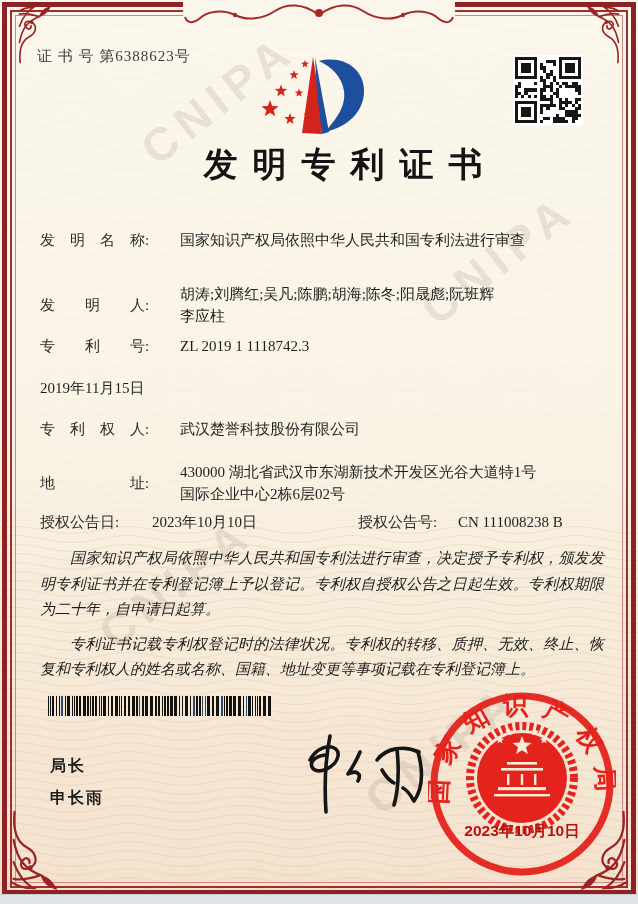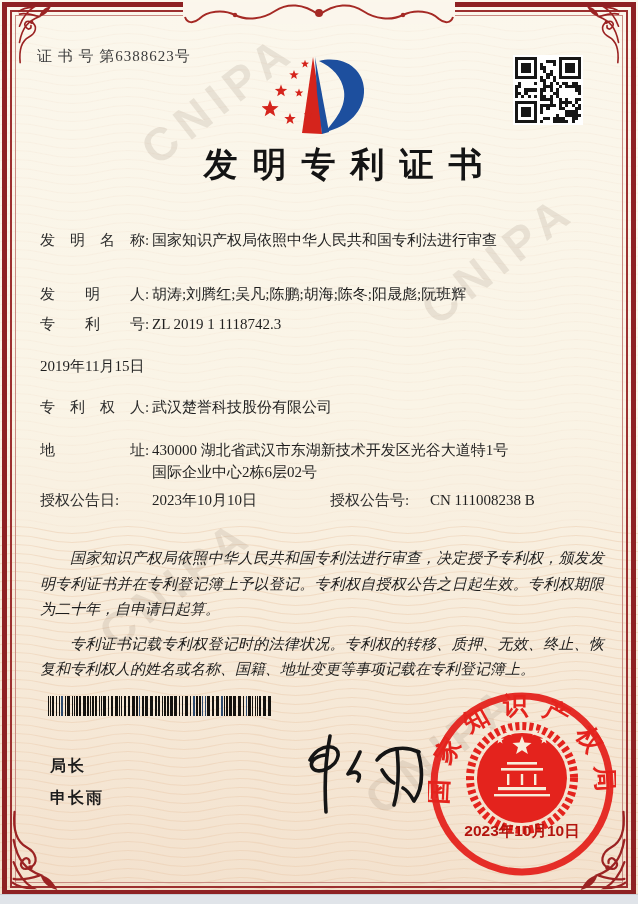--- a/index.html
+++ b/index.html
@@ -23,21 +23,21 @@
     font-weight:bold;font-size:46px;letter-spacing:8px;color:rgba(142,126,104,0.17);
     transform:rotate(-38deg);user-select:none;}
   
   .certno{position:absolute;left:37px;top:47px;font-size:15px;letter-spacing:1px;color:#3c3c3c;z-index:3;}
   #logo{position:absolute;left:262px;top:52px;z-index:3;}
   #qr{position:absolute;left:513px;top:55px;z-index:3;background:#fff;padding:2px;}
   .title{position:absolute;left:0;right:0;top:142px;text-align:center;font-size:34px;font-weight:bold;
     color:#141414;letter-spacing:15px;text-indent:15px;z-index:3;padding-left:48px;}
   
   .fields{position:absolute;left:40px;right:28px;top:229px;z-index:3;font-size:15px;line-height:22px;}
-  .frow{display:flex;align-items:flex-start;}
+  .frow{display:flex;align-items:center;gap:28px;}
   .flabel{flex:0 0 112px;color:#2d2d2d;white-space:nowrap;}
   .fval{flex:1;color:#1f1f1f;}
   .mb32{margin-bottom:32px;} .mb20{margin-bottom:20px;} .mb19{margin-bottom:19px;}
   .mb21{margin-bottom:21px;} .mb8{margin-bottom:8px;} .mb6{margin-bottom:6px;}
   .pair1{display:flex;width:290px;flex:0 0 290px;}
   .pair2{display:flex;flex:1;}
   .pair2 .flabel{flex:0 0 100px;}
   
   .legal{position:absolute;left:40px;right:34px;top:546px;z-index:3;font-size:15px;line-height:25.5px;
     font-style:italic;color:#1c1c1c;text-align:justify;}
@@ -447,20 +447,21 @@
 
   <div class="fields">
     <div class="frow mb32">
       <span class="flabel">发　明　名　称:</span>
       <span class="fval">国家知识产权局依照中华人民共和国专利法进行审查</span>
     </div>
     <div class="frow mb8">
       <span class="flabel">发　　明　　人:</span>
       <span class="fval">
         <div>胡涛;刘腾红;吴凡;陈鹏;胡海;陈冬;阳晟彪;阮班辉</div>
+        <div>李应柱</div>
       </span>
     </div>
     <div class="frow mb20">
       <span class="flabel">专　　利　　号:</span>
       <span class="fval">ZL 2019 1 1118742.3</span>
     </div>
     <div class="frow mb19">
       <span class="fval">2019年11月15日</span>
     </div>
     <div class="frow mb21">

